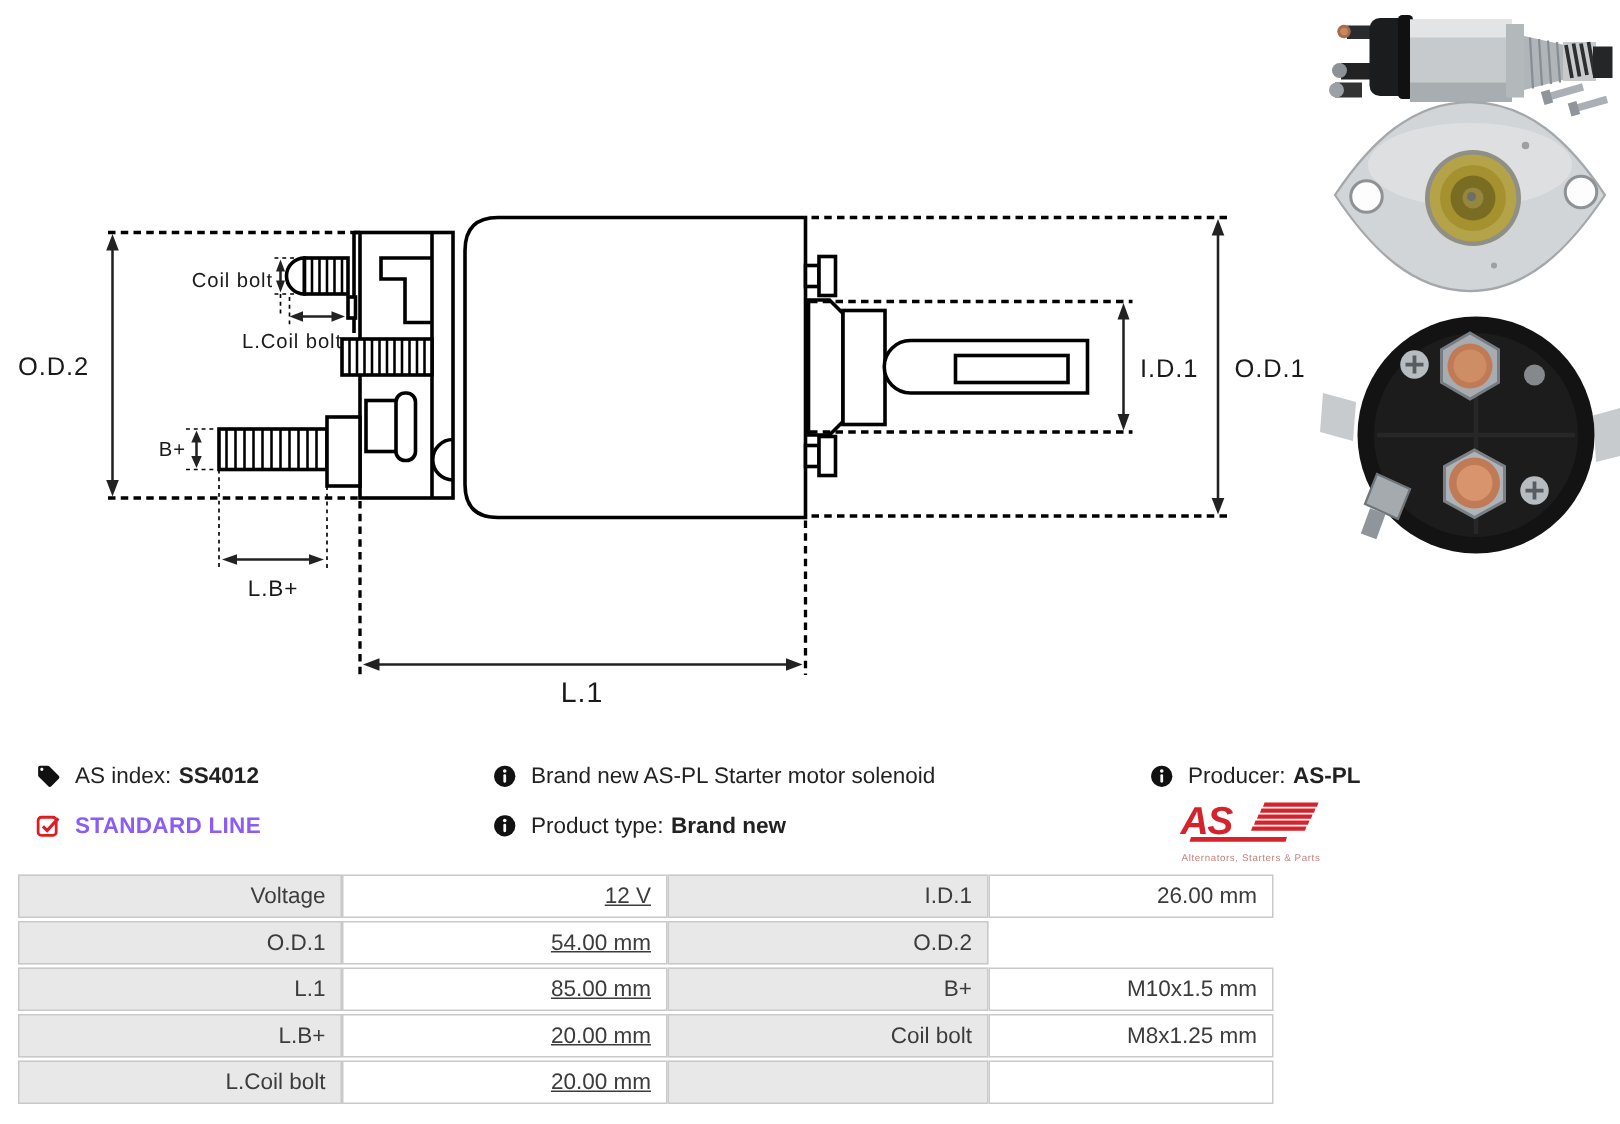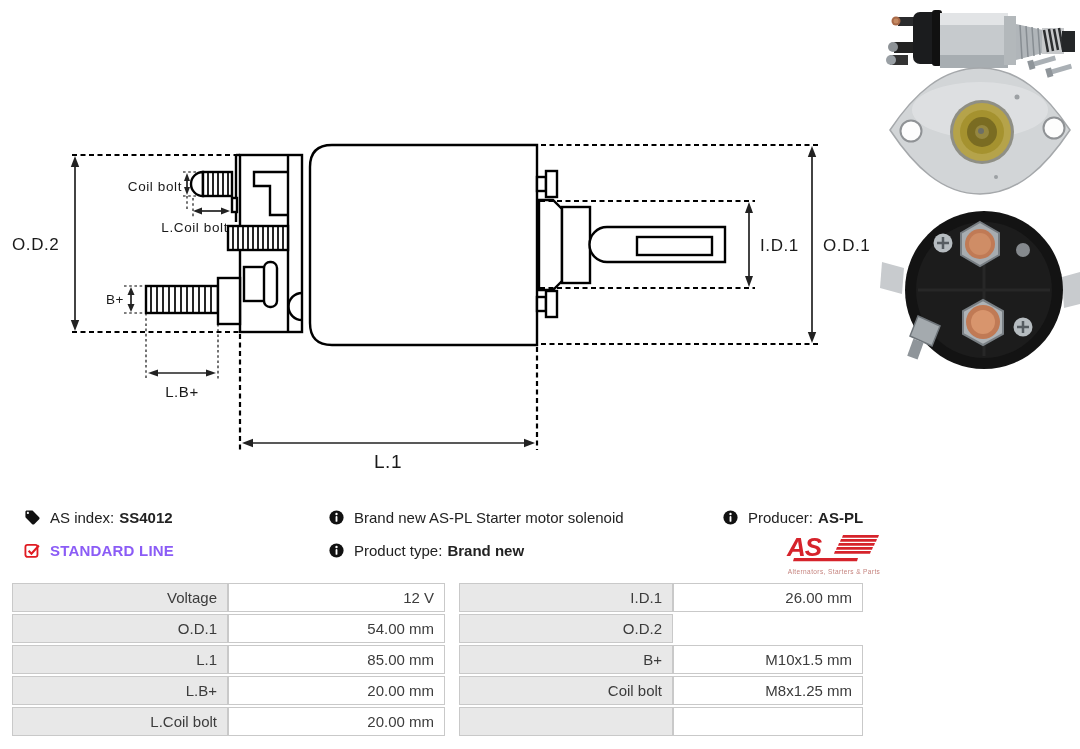--- a/index.html
+++ b/index.html
@@ -30,21 +30,21 @@
   .logo-wrap{position:absolute;left:784px;top:532px;width:100px;text-align:center;}
   .logo-tag{font-size:6.5px;color:#c4817c;letter-spacing:.4px;margin-top:0;}
 
   
   .spec-table{position:absolute;left:12px;top:583px;width:863px;}
   .spec-row{display:flex;margin-bottom:2px;}
   .cell{box-sizing:border-box;height:29px;line-height:27px;border:1px solid #c9c9c9;
         font-size:15px;color:#3c3c3c;text-align:right;padding-right:10px;}
   .cell.lab{background:#e8e8e8;}
   .cell.val{background:#fff;}
-  .w0{width:216px;} .w1{width:217px;margin-right:14px;} .w2{width:214px;} .w3{width:190px;}
+  .w0{width:216px;} .w1{width:217px;margin-right:0;text-decoration:underline;} .w2{width:214px;} .w3{width:190px;}
 </style>
 </head>
 <body>
 
 <div id="page">
 
   <svg class="diagram" width="880" height="490" viewBox="0 0 880 490">
 
     <g>
       <line x1="72" y1="155" x2="240" y2="155" class="dashB"></line>
@@ -260,21 +260,21 @@
   <div class="info-item" style="left:328px;top:542px;">
     <svg width="17" height="17" viewBox="0 0 24 24">
       <circle cx="12" cy="12" r="10" fill="#111"></circle>
       <circle cx="12" cy="7" r="1.7" fill="#fff"></circle>
       <rect x="10.7" y="10" width="2.6" height="8" rx="1.2" fill="#fff"></rect>
     </svg>
     <span>Product type:</span>
     <b>Brand new</b>
   </div>
 
-  <div class="info-item" style="left:722px;top:509px;">
+  <div class="info-item" style="left:766px;top:509px;">
     <svg width="17" height="17" viewBox="0 0 24 24">
       <circle cx="12" cy="12" r="10" fill="#111"></circle>
       <circle cx="12" cy="7" r="1.7" fill="#fff"></circle>
       <rect x="10.7" y="10" width="2.6" height="8" rx="1.2" fill="#fff"></rect>
     </svg>
     <span>Producer:</span>
     <b>AS-PL</b>
   </div>
 
   <div class="logo-wrap">

